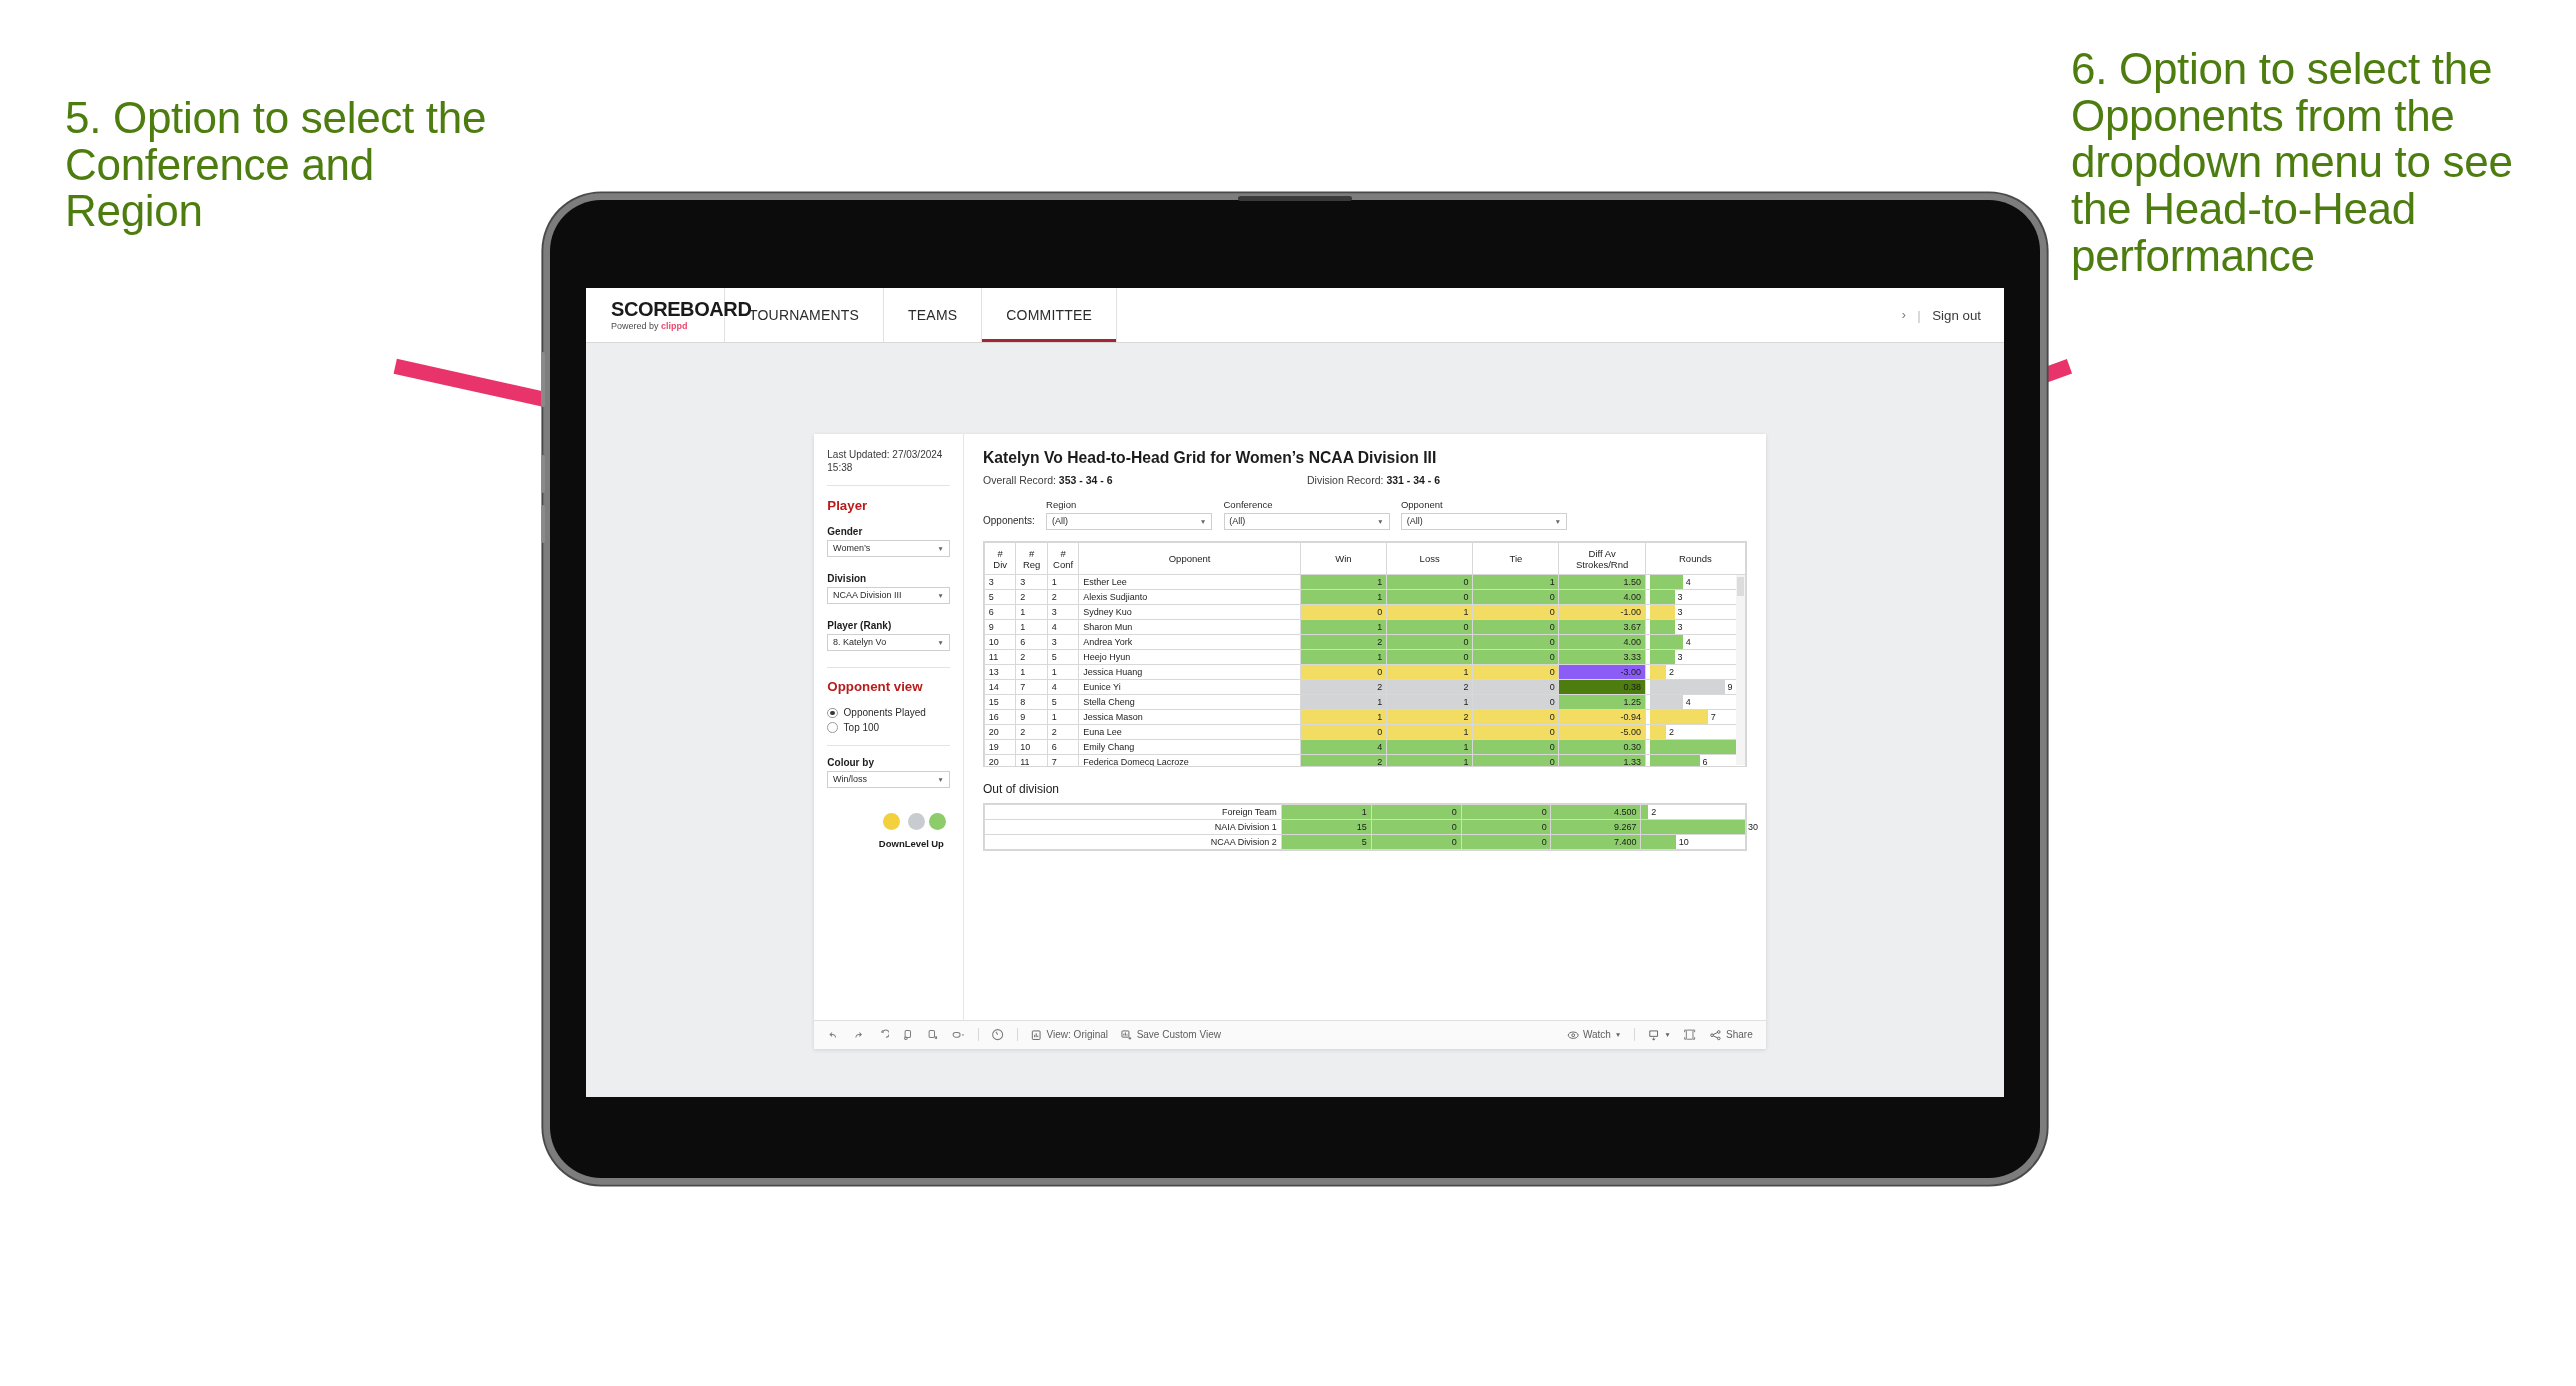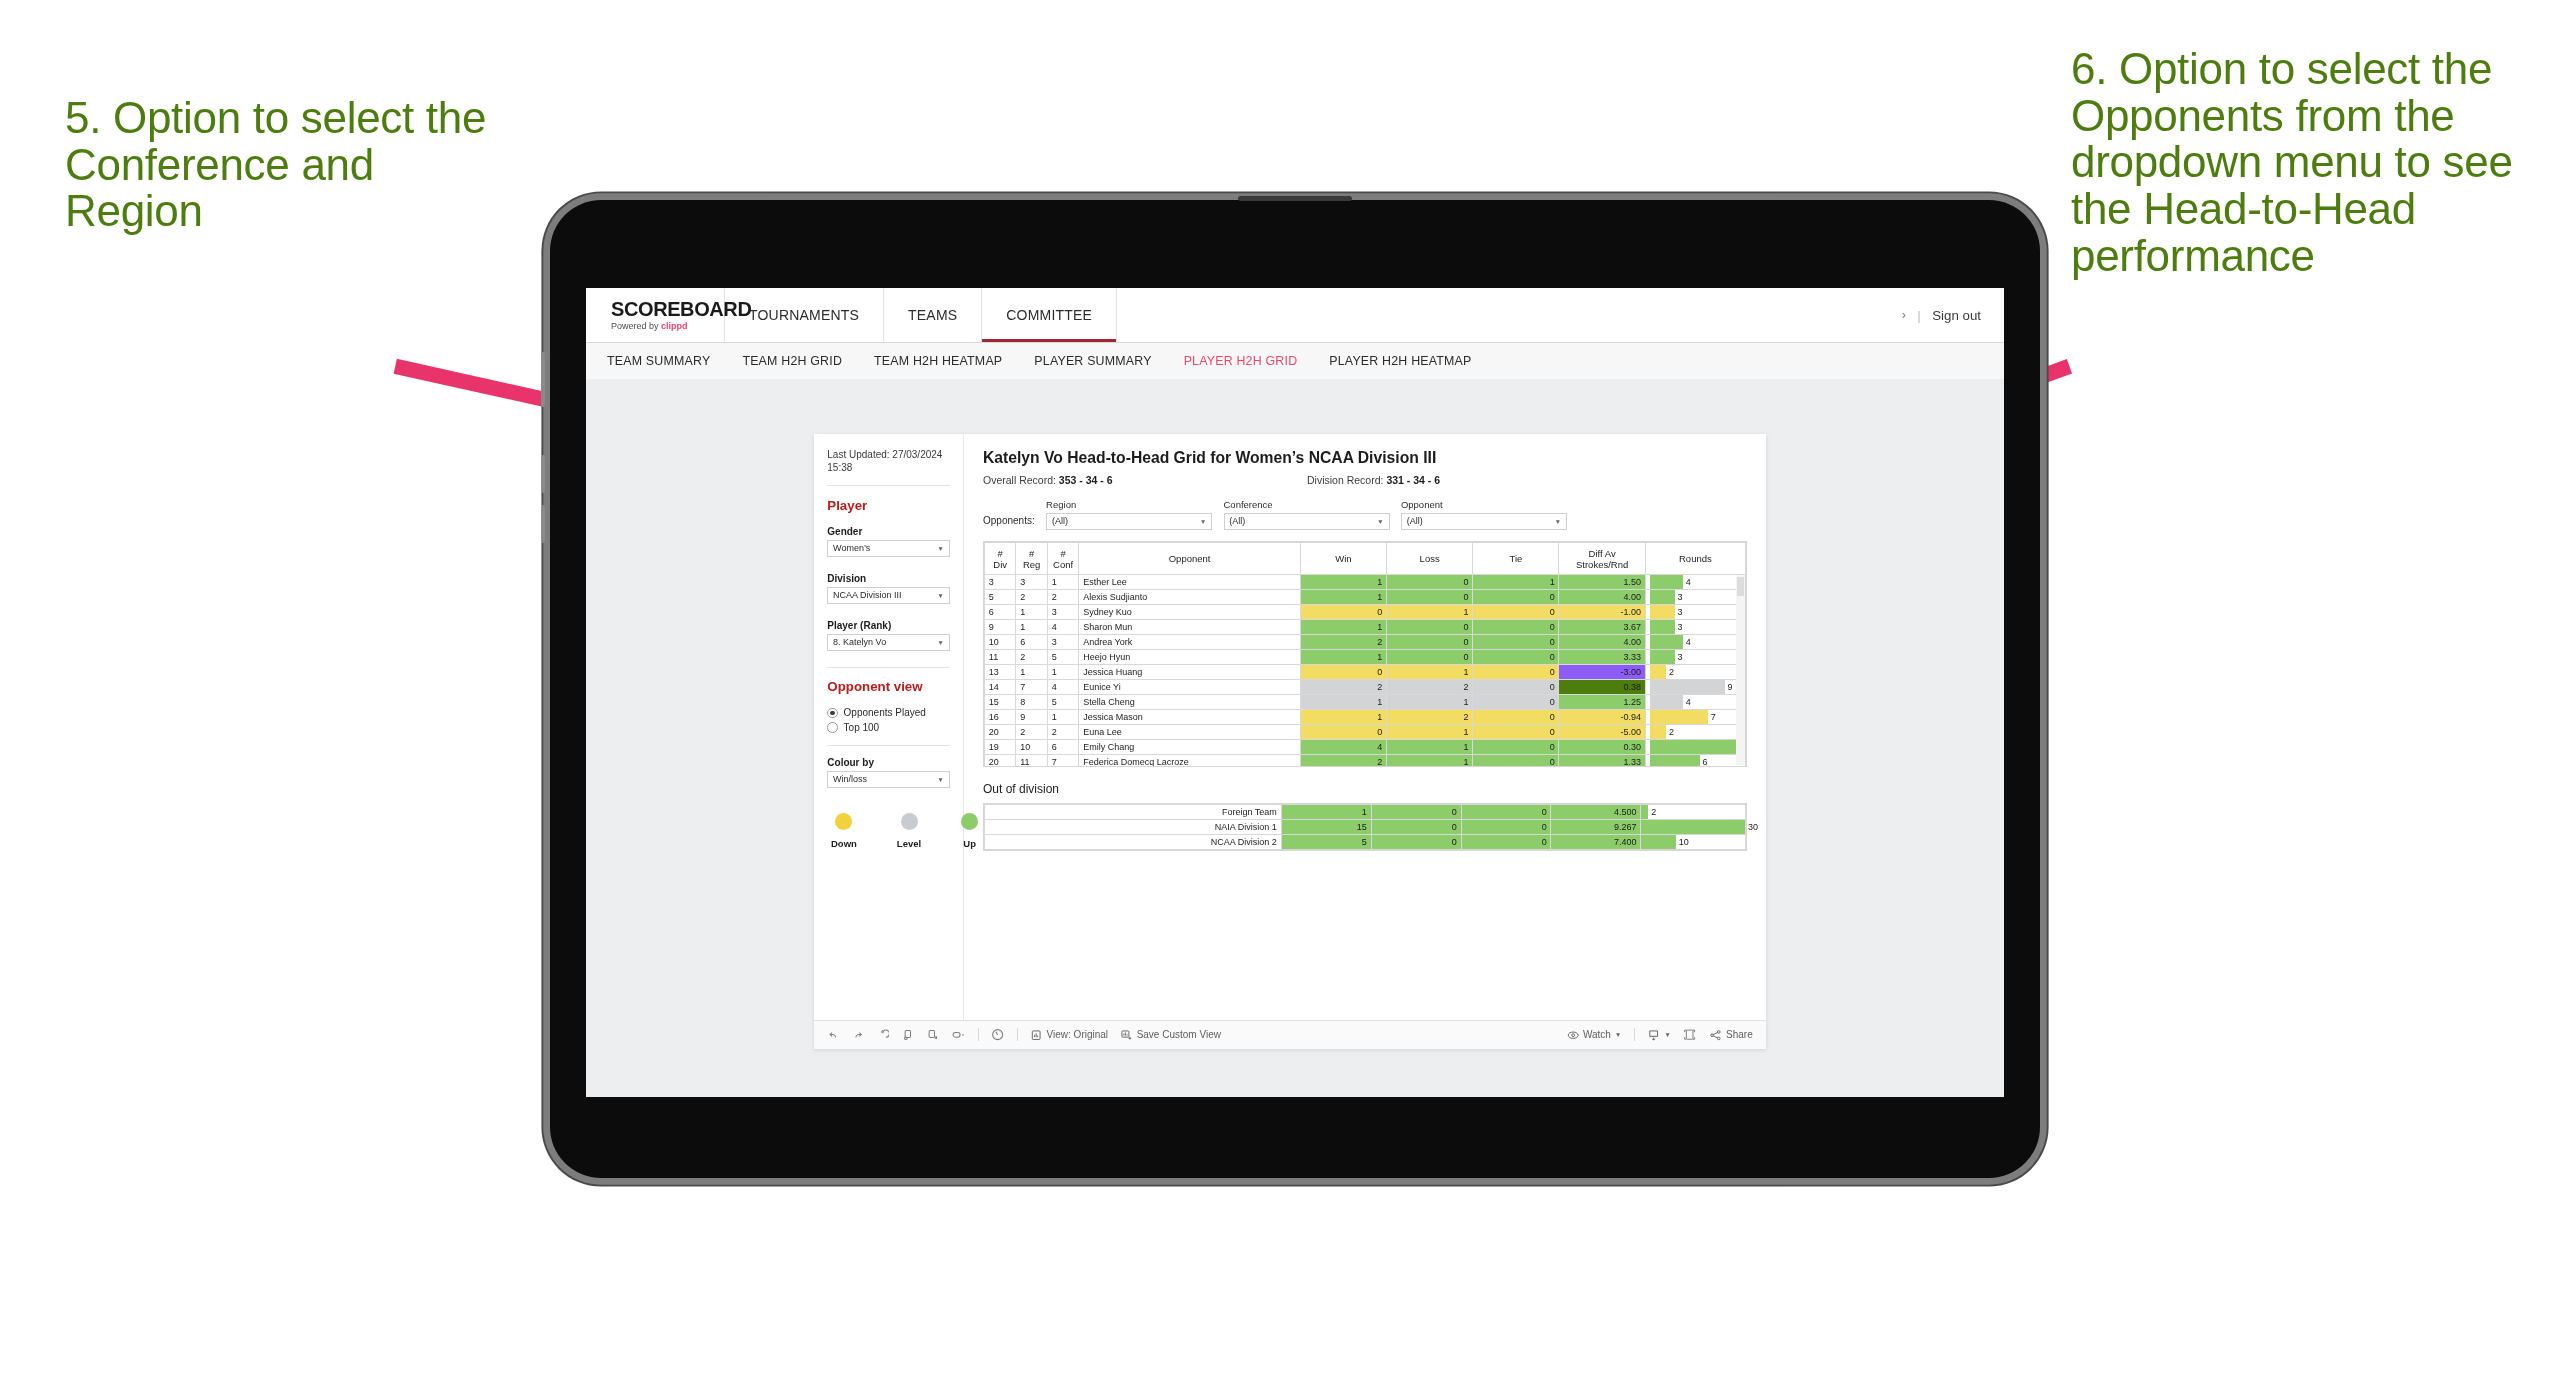--- a/index.html
+++ b/index.html
@@ -251,24 +251,23 @@
     content: "";
     position: absolute;
     left: 1.9px; top: 1.9px;
     width: 4.8px; height: 4.8px;
     border-radius: 50%;
     background: #3b3b3b;
   }
 
   #legend-row {
     display: flex;
-    justify-content: space-between;
+    justify-content: flex-end;
     margin-top: 25px;
     padding: 0 17px;
-    gap: 40px;
   }
   .legend-item { text-align: center; }
   .legend-dot {
     width: 17px; height: 17px;
     border-radius: 50%;
     margin: 0 auto 7.6px;
   }
   .legend-label {
     font-size: 9.5px;
     font-weight: 700;
@@ -460,28 +459,20 @@
       <div class="nav-item">TOURNAMENTS</div>
       <div class="nav-item">TEAMS</div>
       <div class="nav-item active">COMMITTEE</div>
       <div id="nav-right">
         <span id="nav-chevron-icon">›</span>
         <span id="nav-divider">|</span>
         <span id="signout-link">Sign out</span>
       </div>
     </div>
 
-    <div id="sub-nav">
-      <div class="subnav-item">TEAM SUMMARY</div>
-      <div class="subnav-item">TEAM H2H GRID</div>
-      <div class="subnav-item">TEAM H2H HEATMAP</div>
-      <div class="subnav-item">PLAYER SUMMARY</div>
-      <div class="subnav-item active">PLAYER H2H GRID</div>
-      <div class="subnav-item">PLAYER H2H HEATMAP</div>
-    </div>
 
     <div id="content-area">
       <div id="dashboard-card">
         <div id="dashboard-body">
 
           <div id="viz-sidebar">
             <div id="last-updated">Last Updated: 27/03/2024 15:38</div>
             <div class="sidebar-divider"></div>
 
             <div class="sidebar-section">

